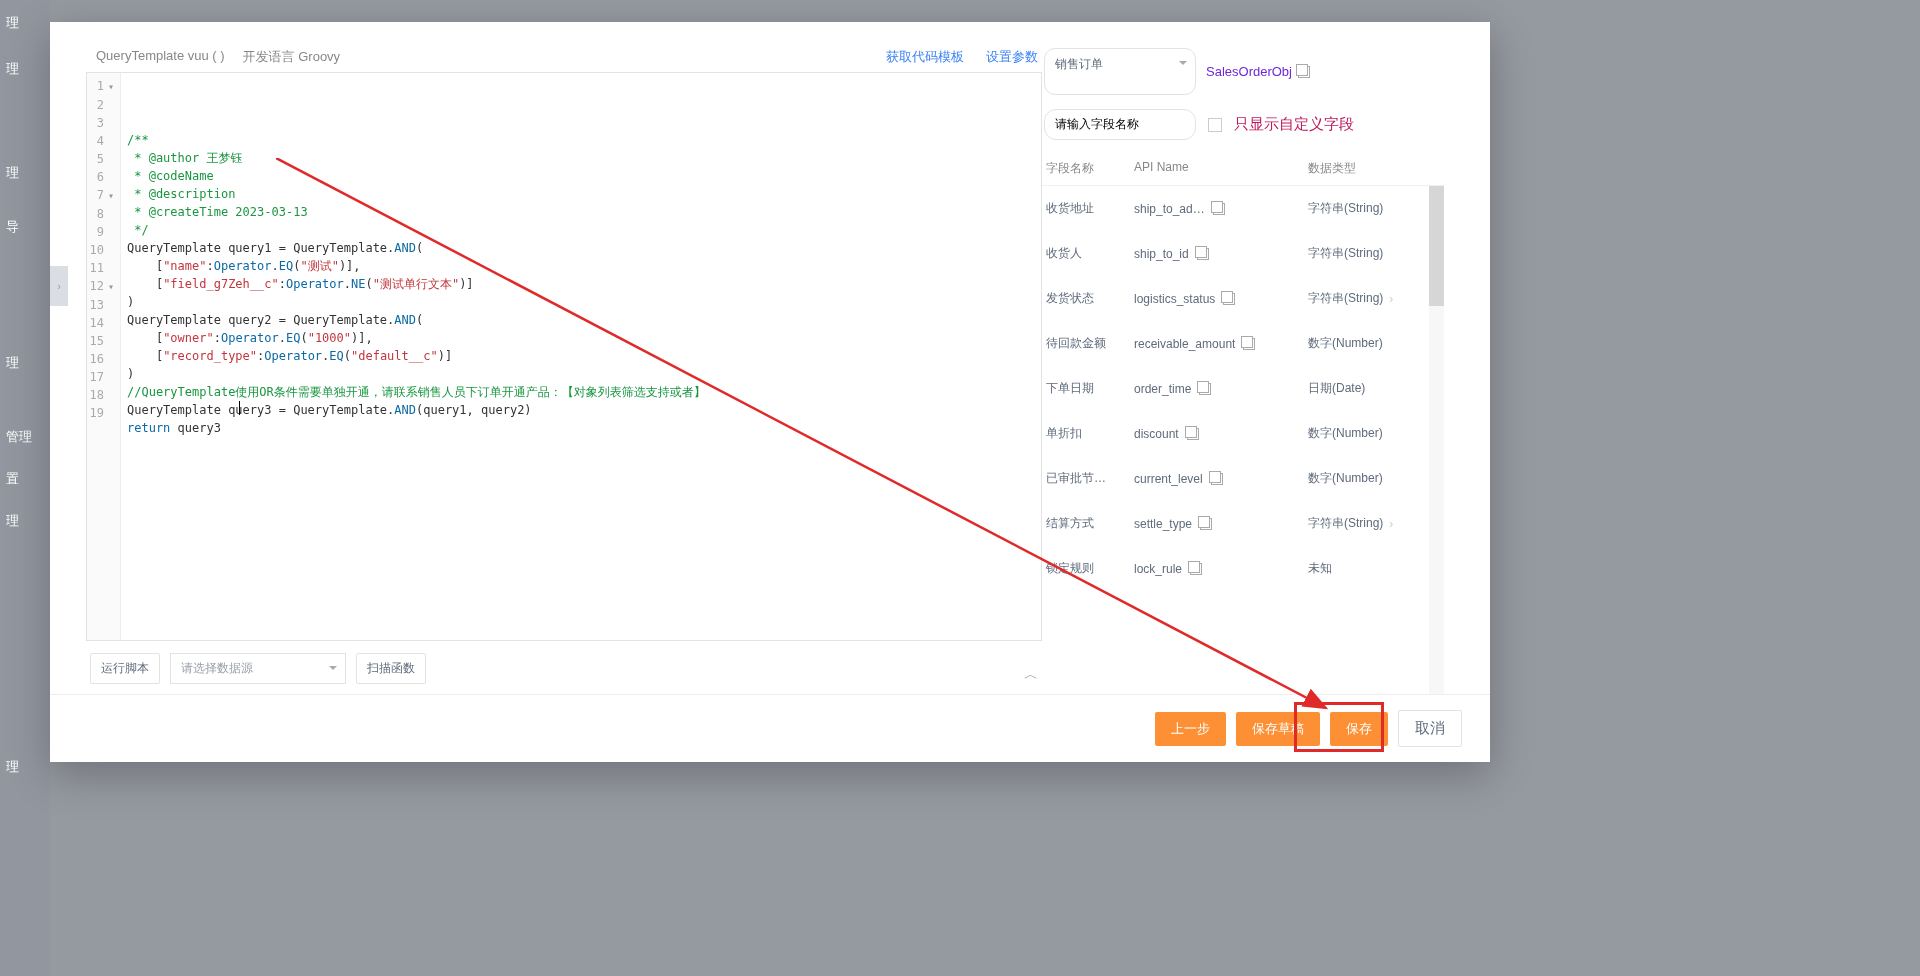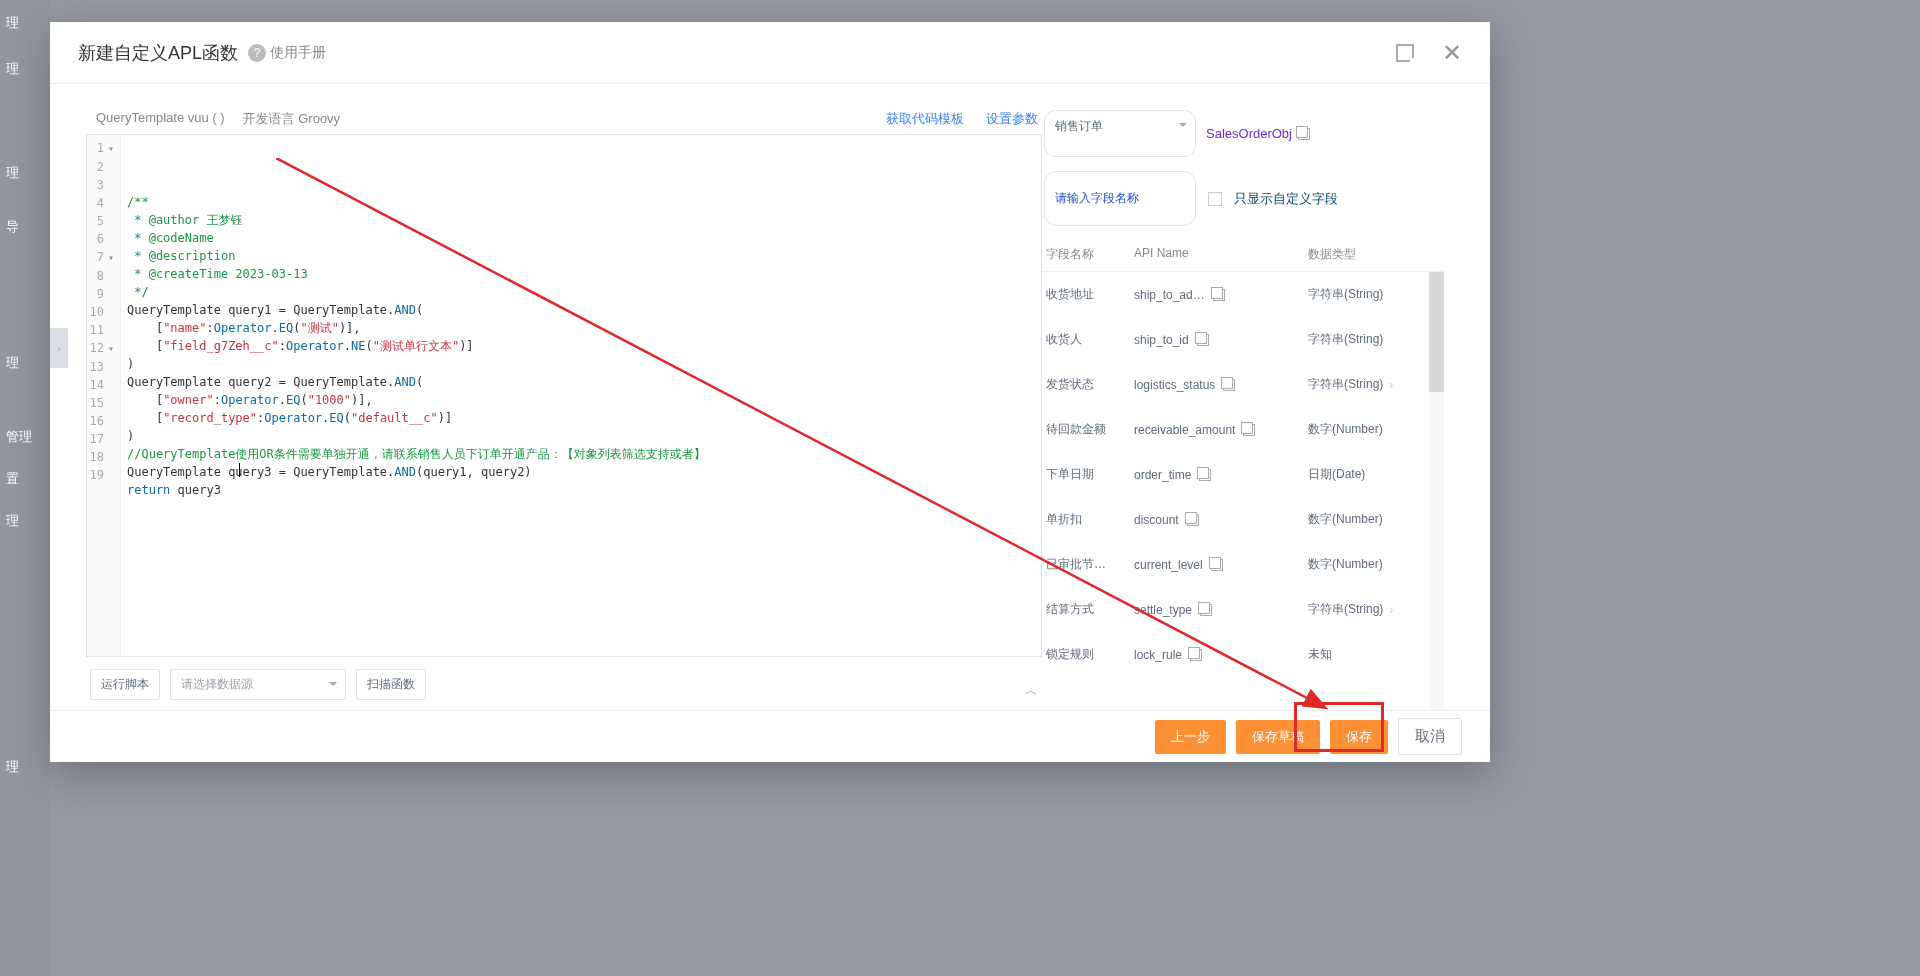--- a/index.html
+++ b/index.html
@@ -36,35 +36,35 @@
 .select-s:after{content:'';position:absolute;right:8px;top:12px;border:4px solid transparent;border-top-color:#aaa}
 .chev-up{margin-left:auto;color:#aaa;font-size:14px}
 .side-panel{flex:1;margin-right:46px;display:flex;flex-direction:column;min-height:0}
 .side-top{display:flex;align-items:center;gap:10px;padding:0 2px 14px 2px}
 .obj-select{border:1px solid #e3e3e3;background:#fff;color:#5f6b7c;font-size:12px;padding:7px 24px 21px 10px;width:152px;position:relative;border-radius:11px}
 .obj-select:after{content:'';position:absolute;right:8px;top:12px;border:4px solid transparent;border-top-color:#aaa}
 .api-label{color:#6d28d9;font-size:13px;display:flex;align-items:center;gap:6px}
 .copy-icn{width:12px;height:12px;border:1px solid #aaa;position:relative;display:inline-block}
 .copy-icn:after{content:'';position:absolute;width:10px;height:10px;border:1px solid #aaa;left:-3px;top:-3px;background:#fff}
 .side-row2{display:flex;align-items:center;gap:12px;padding:0 2px 12px 2px}
-.field-input{border:1px solid #e3e3e3;background:#fff;color:#1d4ed8;font-size:12px;padding:18px 10px;width:152px;border-radius:12px}
+.field-input{border:1px solid #e3e3e3;background:#fff;color:#000000;font-size:12px;padding:6px 10px;width:152px;border-radius:12px}
 .chk{width:14px;height:14px;border:1px solid #ccc;display:inline-block}
-.chk-lbl{color:#0c4a6e;font-size:13px}
+.chk-lbl{color:#be185d;font-size:15px}
 .tbl-head{display:flex;padding:8px 4px;color:#888;font-size:12px;border-bottom:1px solid #f0f0f0}
 .c1{width:88px}
 .c2{flex:1}
 .c3{width:132px;display:flex;align-items:center;gap:6px}
 .tbl-body{flex:1;overflow-y:auto;position:relative}
 .row{display:flex;align-items:center;padding:14px 4px;font-size:12px;color:#5f6b7c}
 .row .c2{display:flex;align-items:center;gap:8px}
 .row .chv{color:#ccc;font-size:12px}
 .scrollbar-v{position:absolute;right:0;top:0;width:15px;height:100%;background:#f7f7f7}
 .thumb-v{position:absolute;top:0;width:15px;height:120px;background:#d6d6d6}
 .collapser{position:absolute;left:0;top:244px;width:18px;height:40px;background:#dadee4;color:#9aa0a8;display:flex;align-items:center;justify-content:center;font-size:11px}
-.modal-footer{height:52px;border-top:1px solid #eee;display:flex;align-items:center;justify-content:flex-end;gap:10px;padding:0 28px}
+.modal-footer{height:68px;border-top:1px solid #eee;display:flex;align-items:center;justify-content:flex-end;gap:10px;padding:0 28px}
 .btn-p{background:#fd9035;color:#fff;border:none;font-size:13px;padding:8px 16px;border-radius:2px}
 .btn-d{background:#fff;color:#5f6b7c;border:1px solid #e3e3e3;font-size:15px;padding:8px 16px;border-radius:2px}
 .save-hl{position:absolute;border:3px solid #e02a2a;width:90px;height:50px;bottom:10px;right:106px;pointer-events:none}
 .arrow-svg{position:absolute;left:226px;top:136px;width:1066px;height:556px;pointer-events:none}
 </style>
 </head>
 <body>
 
 <div class="bg-sidebar"></div>
 <div id="bg-items">
@@ -73,31 +73,20 @@
     <div class="bg-item" style="top: 164px;">理</div>
     <div class="bg-item" style="top: 218px;">导</div>
     <div class="bg-item" style="top: 354px;">理</div>
     <div class="bg-item" style="top: 428px;">管理</div>
     <div class="bg-item" style="top: 470px;">置</div>
     <div class="bg-item" style="top: 512px;">理</div>
     <div class="bg-item" style="top: 758px;">理</div>
   </div>
 
 <div class="modal">
-  <div class="modal-header">
-    <div class="modal-title">新建自定义APL函数</div>
-    <div class="help-link">
-      <span class="help-q">?</span>
-      <span>使用手册</span>
-    </div>
-    <div class="hd-icons">
-      <span class="expand-icon"></span>
-      <span class="close-x">✕</span>
-    </div>
-  </div>
 
   <div class="modal-body">
     <div class="code-panel">
       <div class="code-head">
         <div class="code-head-info">
           <span>QueryTemplate vuu ( )</span>
           <span>开发语言 Groovy</span>
         </div>
         <div class="code-head-links">
           <span class="code-link">获取代码模板</span>

